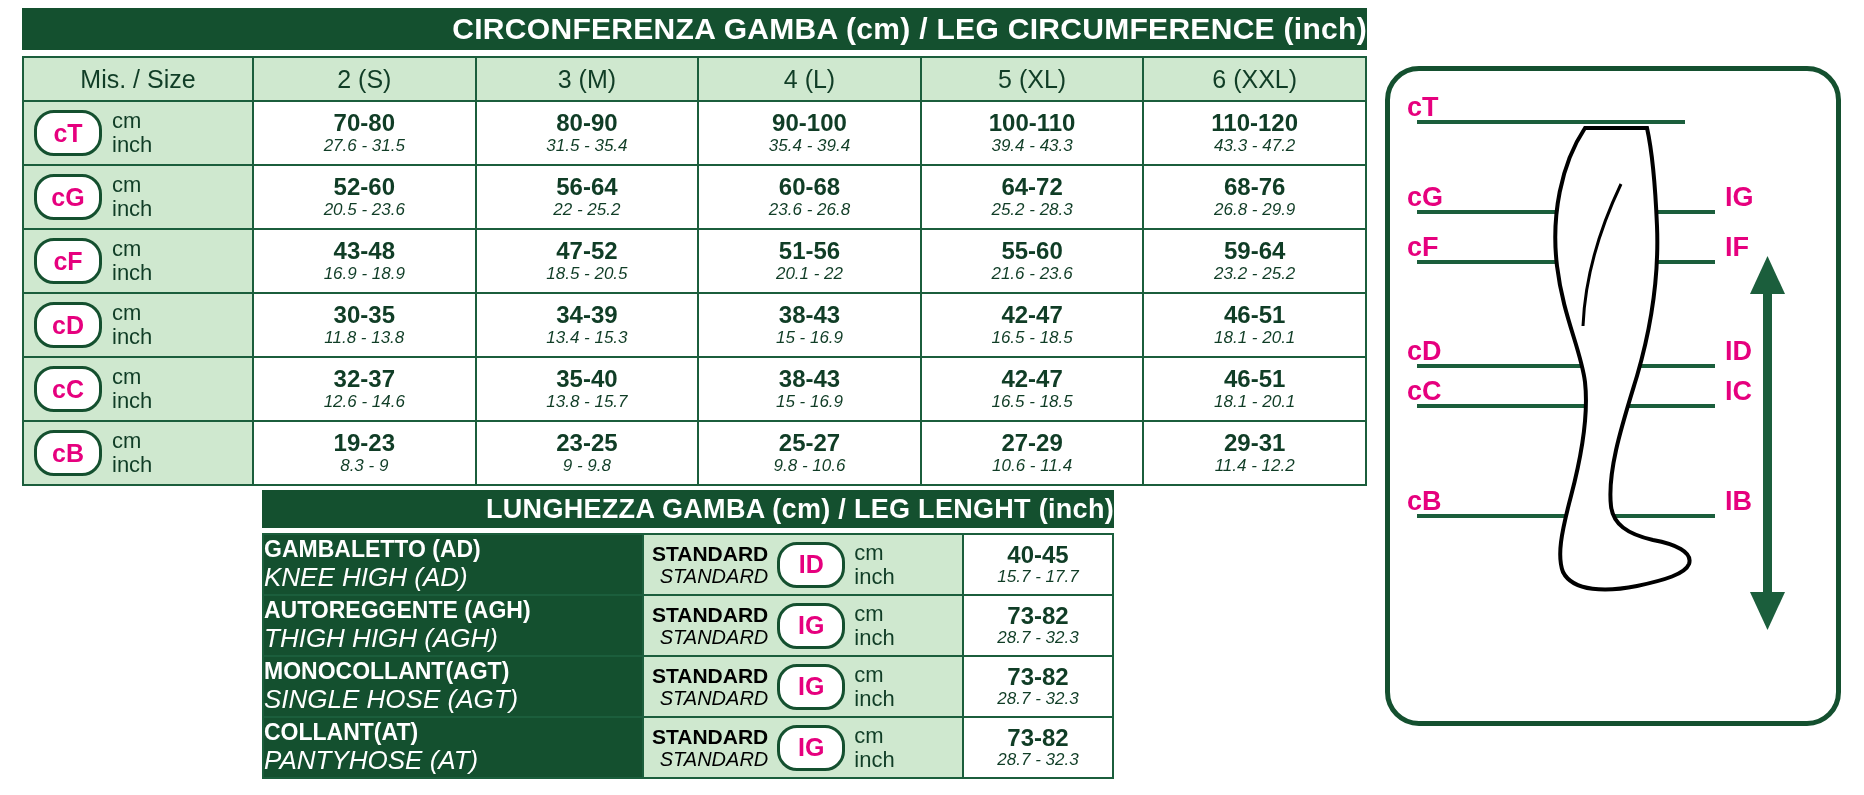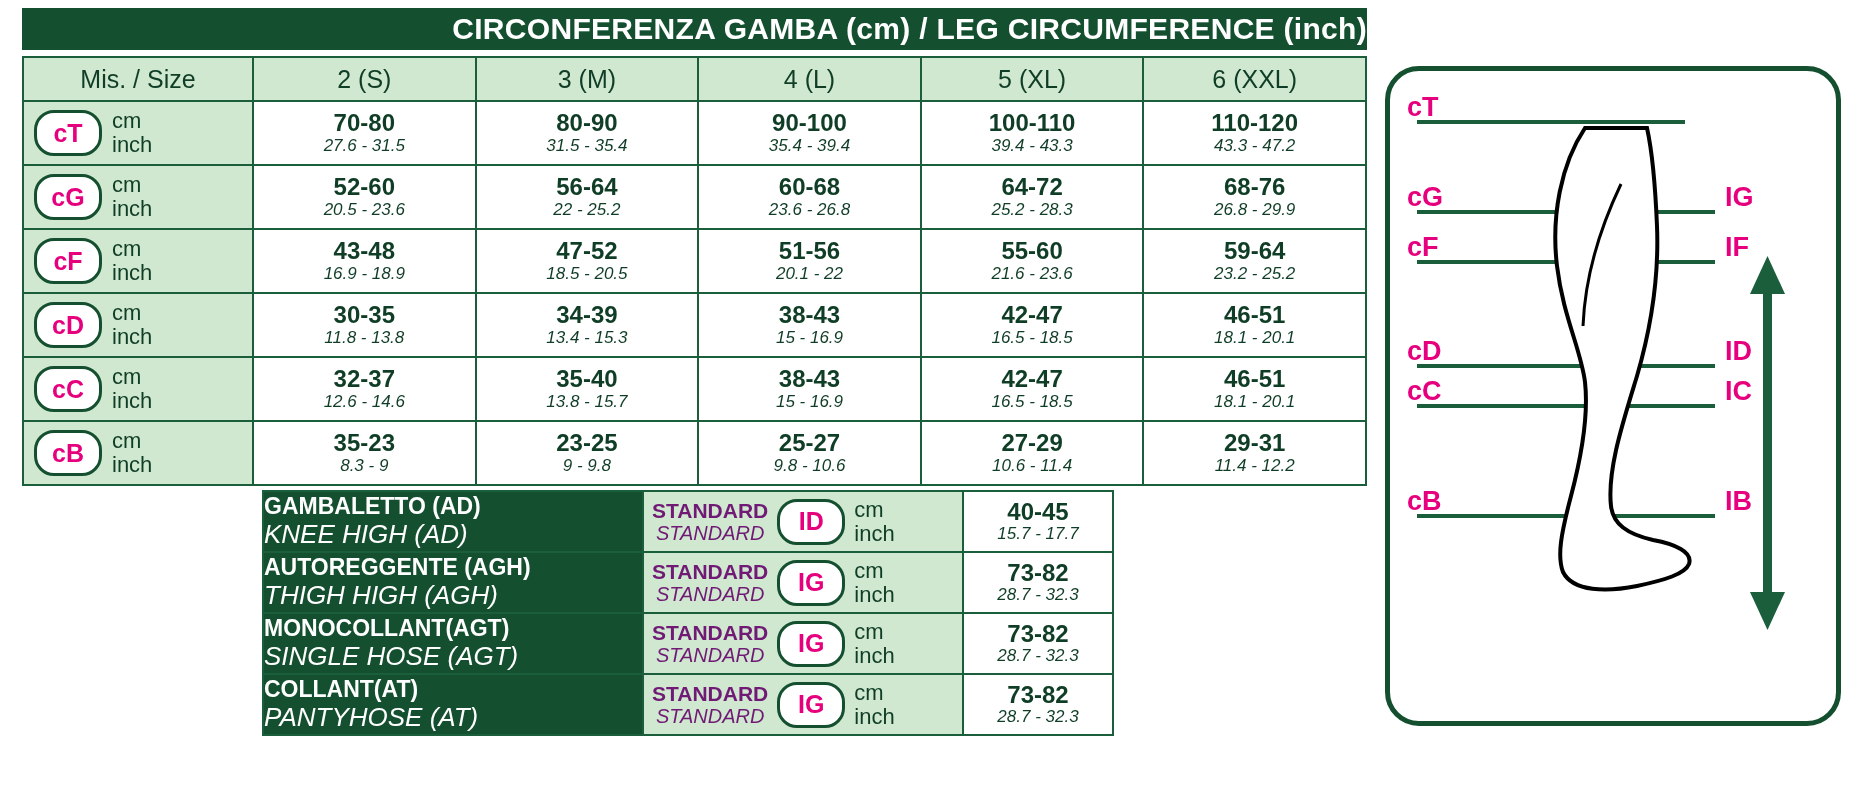--- a/index.html
+++ b/index.html
@@ -138,23 +138,23 @@
     width: 318px;
     background: #cfe8cf;
   }
   .len-std-inner {
     display: flex;
     align-items: center;
     gap: 9px;
     padding-left: 8px;
   }
   .len-std-words {
-    color: #701a75;
+    color: #000000;
     line-height: 1.12;
-    text-align: center;
+    text-align: right;
   }
   .len-std-words .it { font-weight: bold; font-size: 21px; }
   .len-std-words .en { font-style: italic; font-size: 20px; }
   .len-val {
     background: #ffffff;
     text-align: center;
     color: #103d26;
   }
 
   
@@ -365,21 +365,21 @@
           <td class="row-label">
             <div class="row-label-inner">
               <span class="badge">cB</span>
               <span class="units">
                 <span>cm</span><br>
                 <span>inch</span>
               </span>
             </div>
           </td>
           <td class="val-cell">
-            <div class="val-cm">35-23</div>
+            <div class="val-cm">19-23</div>
             <div class="val-in">8.3 - 9</div>
           </td>
           <td class="val-cell">
             <div class="val-cm">23-25</div>
             <div class="val-in">9 - 9.8</div>
           </td>
           <td class="val-cell">
             <div class="val-cm">25-27</div>
             <div class="val-in">9.8 - 10.6</div>
           </td>
@@ -390,20 +390,21 @@
           <td class="val-cell">
             <div class="val-cm">29-31</div>
             <div class="val-in">11.4 - 12.2</div>
           </td>
         </tr>
       </tbody>
     </table>
   </div>
 
   <div id="len-block">
+    <div id="len-title" class="title-bar">LUNGHEZZA GAMBA (cm)  / LEG LENGHT (inch)</div>
 
     <table class="len">
       <tbody>
 
         <tr>
           <td class="len-name">
             <div class="it">GAMBALETTO (AD)</div>
             <div class="en">KNEE HIGH (AD)</div>
           </td>
           <td class="len-std">

